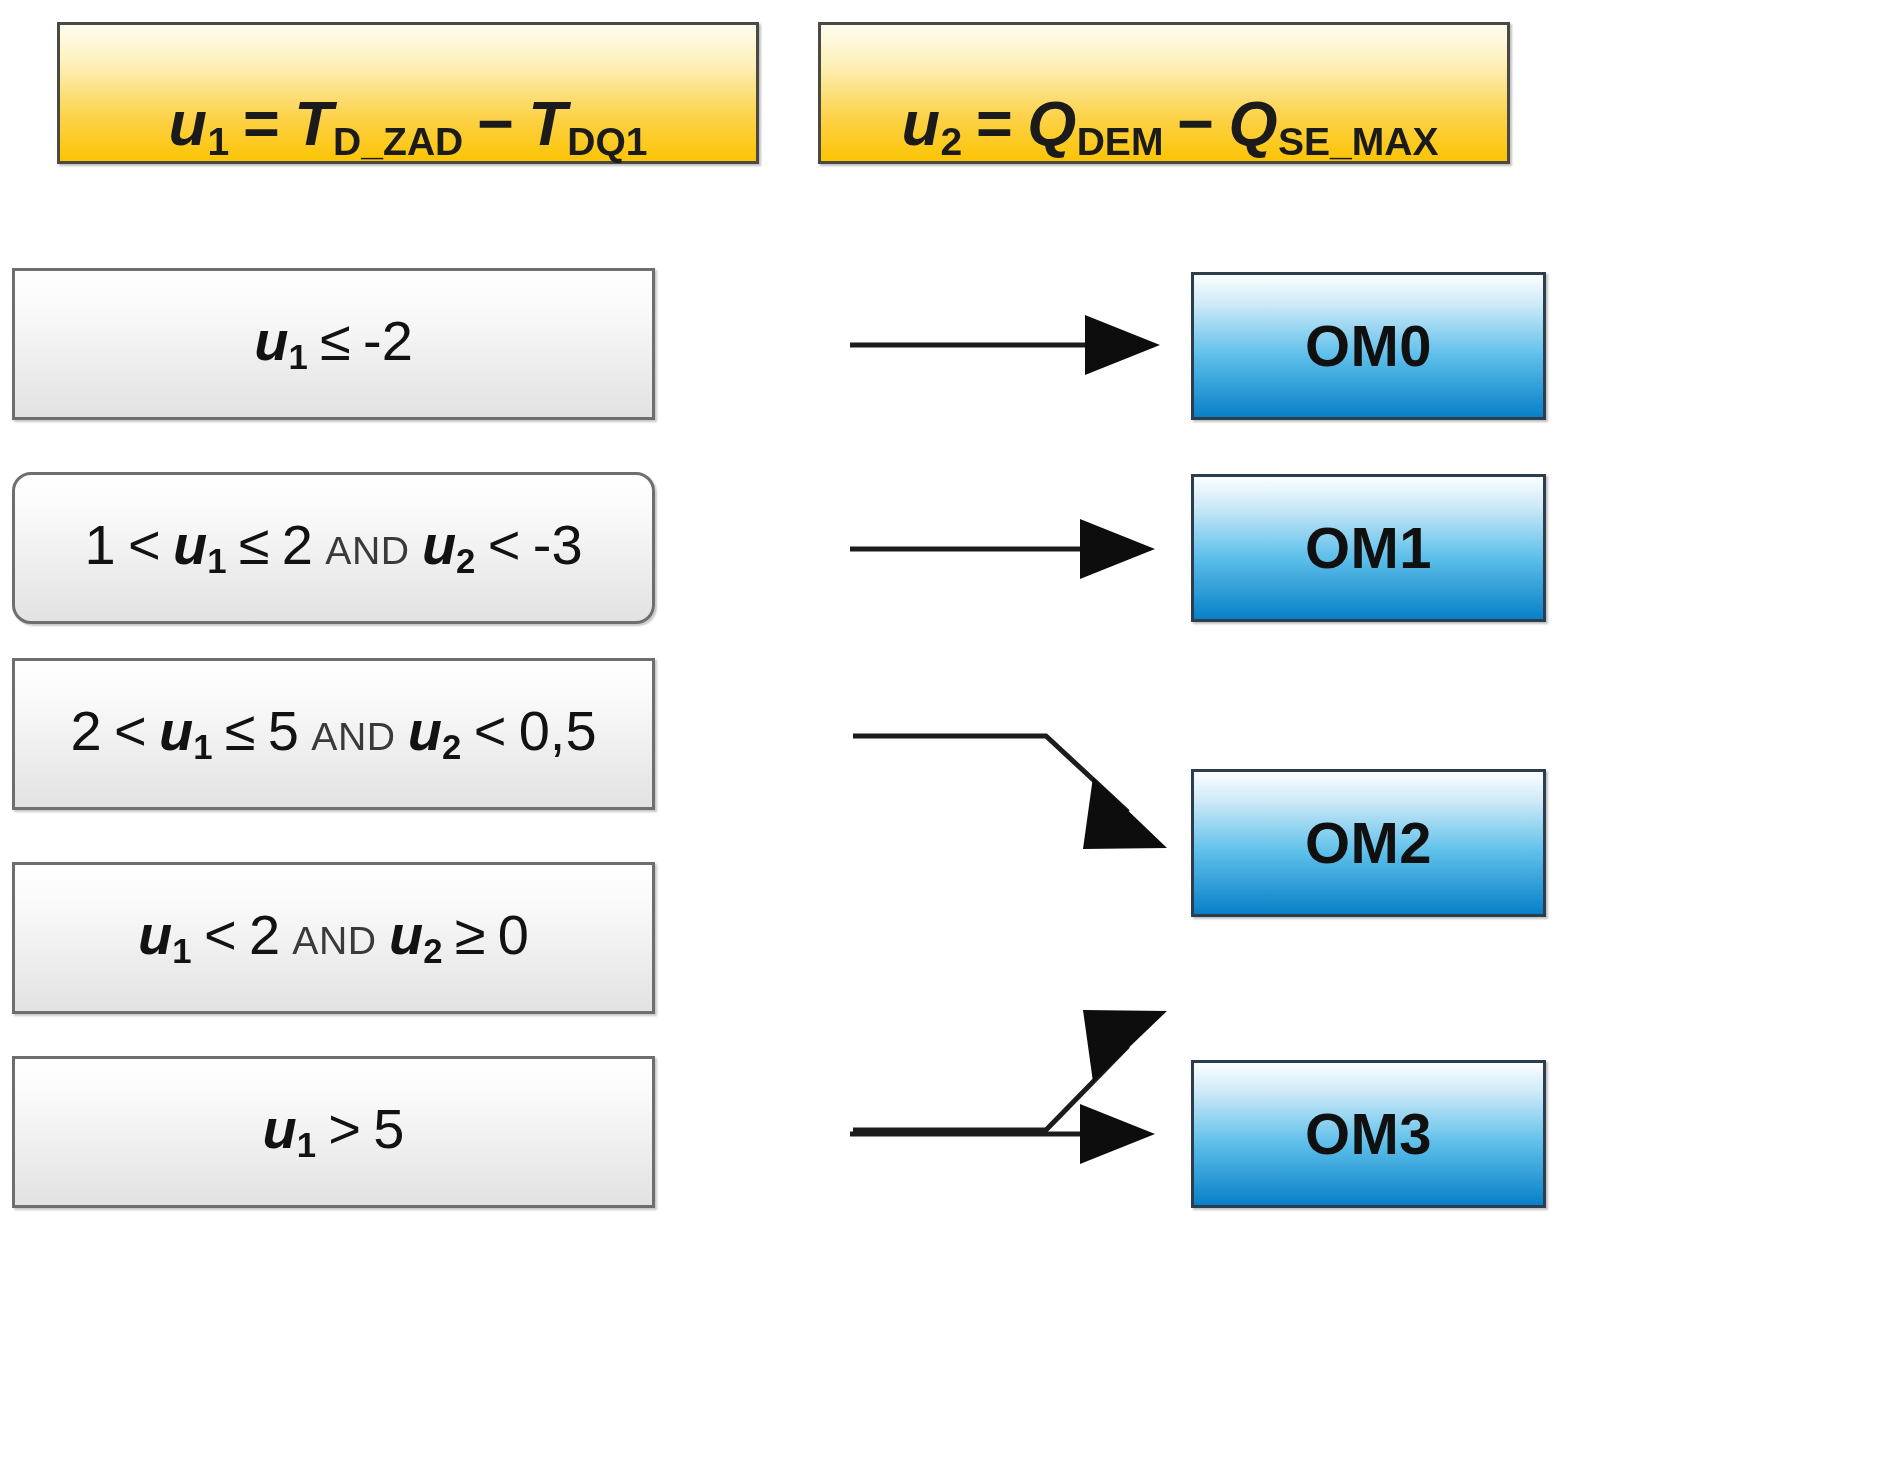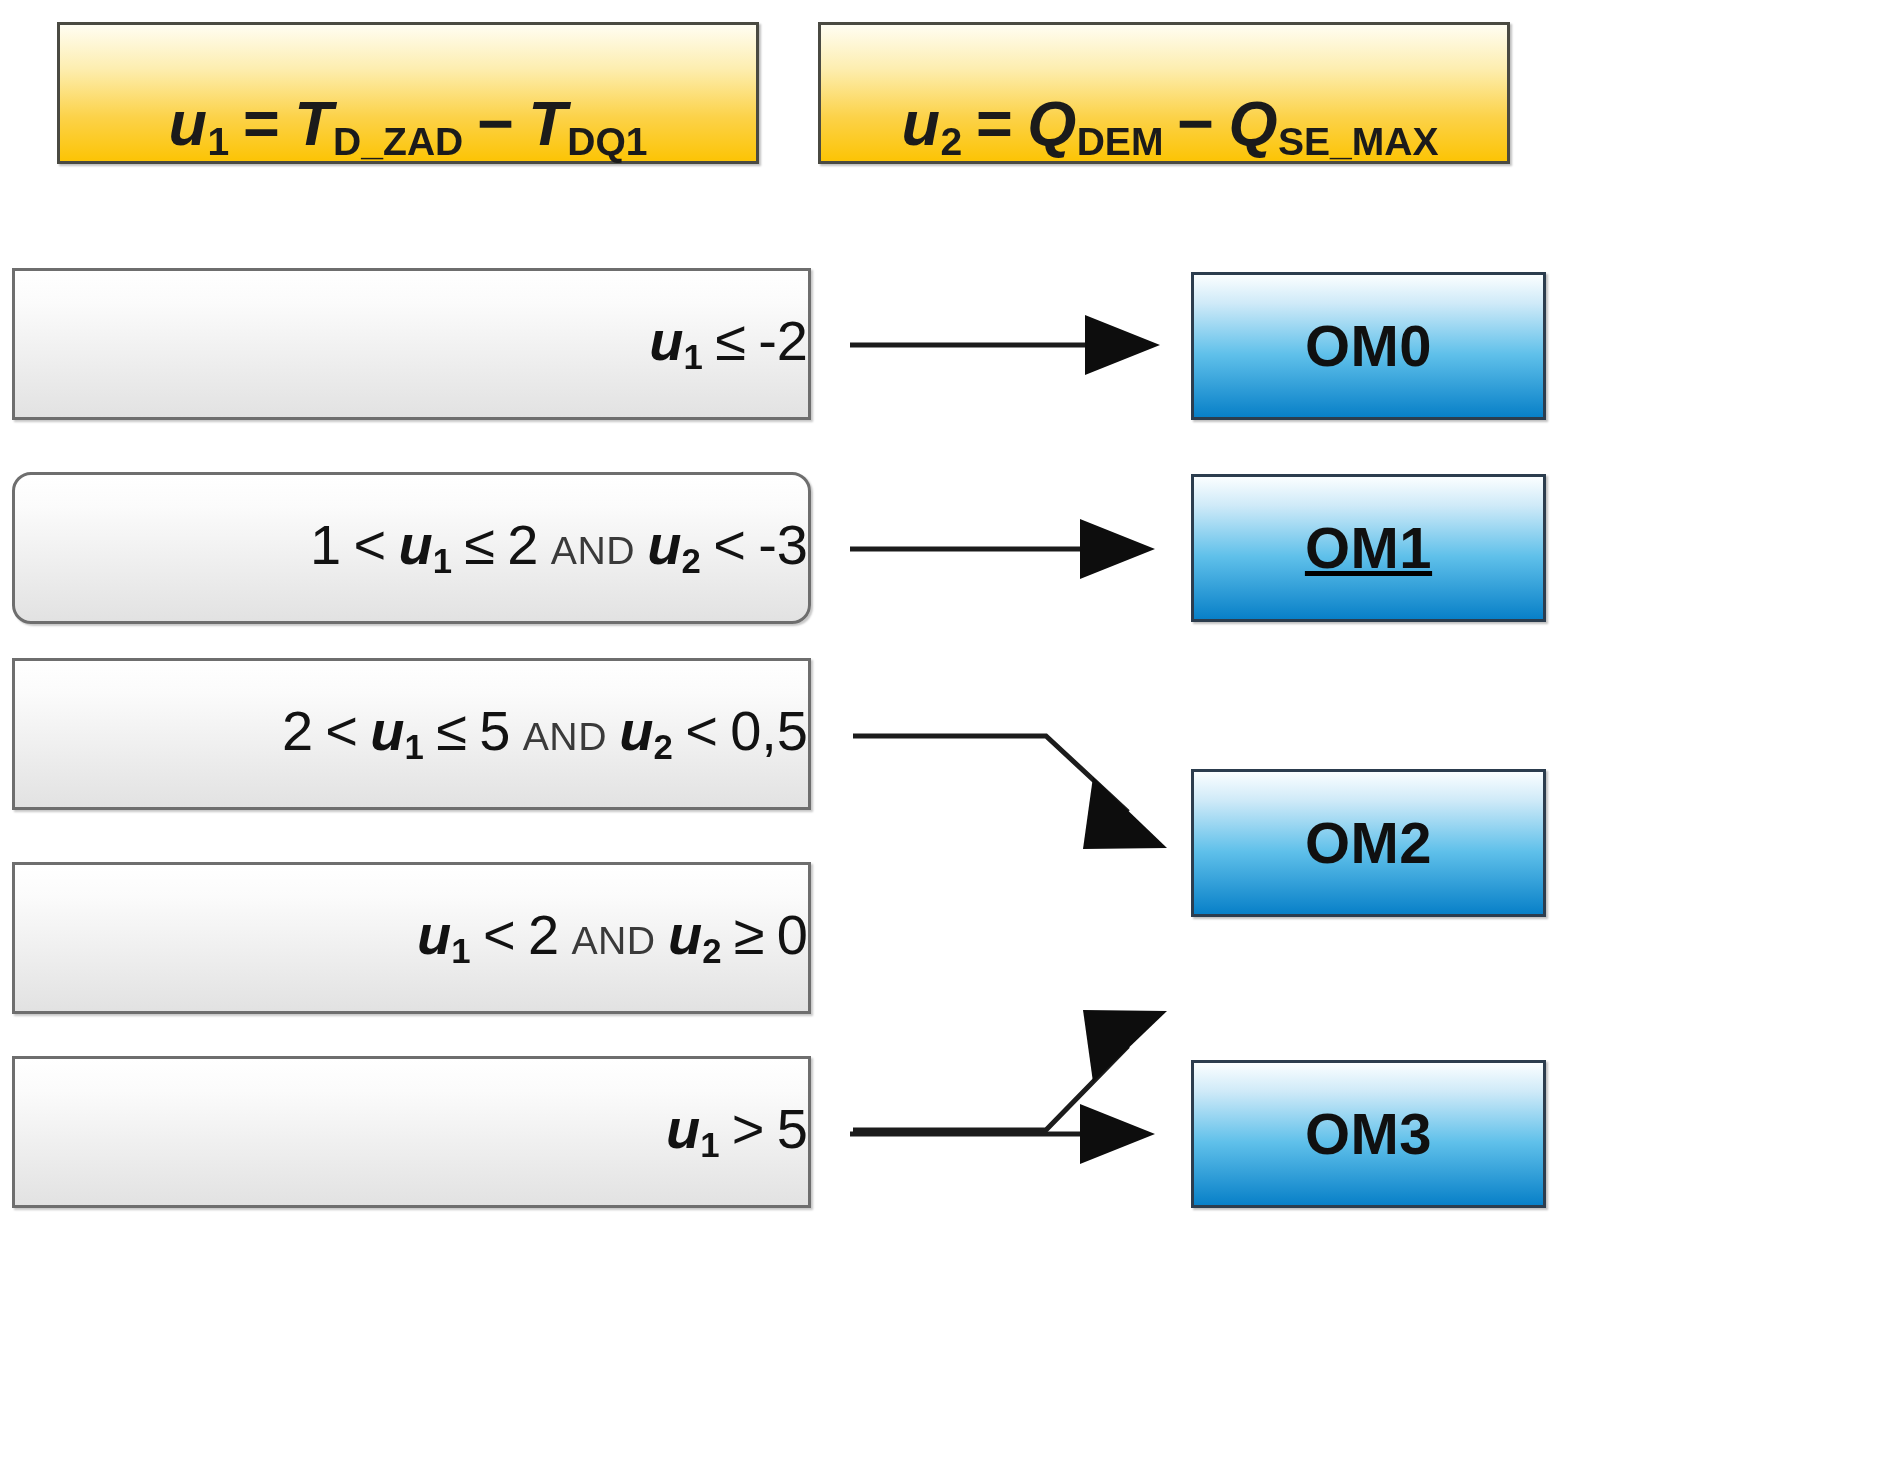--- a/index.html
+++ b/index.html
@@ -40,31 +40,31 @@
     letter-spacing: 0.5px;
     white-space: nowrap;
     line-height: 1;
   }
 
   
   .cond {
     position: absolute;
     box-sizing: border-box;
     left: 12px;
-    width: 799px;
+    width: 643px;
     height: 152px;
     border: 3px solid #6e6e6e;
     background: linear-gradient(to bottom,
                 #ffffff 0%,
                 #fbfbfb 22%,
                 #eeeeee 62%,
                 #e2e2e2 100%);
     display: flex;
     align-items: center;
-    justify-content: flex-end;
+    justify-content: center;
     box-shadow: 2px 2px 2px rgba(0,0,0,0.22);
   }
   #cond-0 { top: 268px;  }
   #cond-1 { top: 472px; border-radius: 19px;  }
   #cond-2 { top: 658px;  }
   #cond-3 { top: 862px;  }
   #cond-4 { top: 1056px; }
 
   .cond .expr {
     font-size: 56px;
@@ -85,21 +85,21 @@
                 #fbfeff 0%,
                 #cfeaf8 20%,
                 #5fc0ea 56%,
                 #0880c8 100%);
     display: flex;
     align-items: center;
     justify-content: center;
     box-shadow: 2px 2px 2px rgba(0,0,0,0.25);
   }
   #om-0 { top: 272px; }
-  #om-1 { top: 474px; text-decoration: underline; }
+  #om-1 { top: 474px; }
   #om-2 { top: 769px; }
   #om-3 { top: 1060px; }
 
   .om .om-label {
     font-size: 58px;
     font-weight: bold;
     color: #101010;
     letter-spacing: 0.5px;
     line-height: 1;
   }

